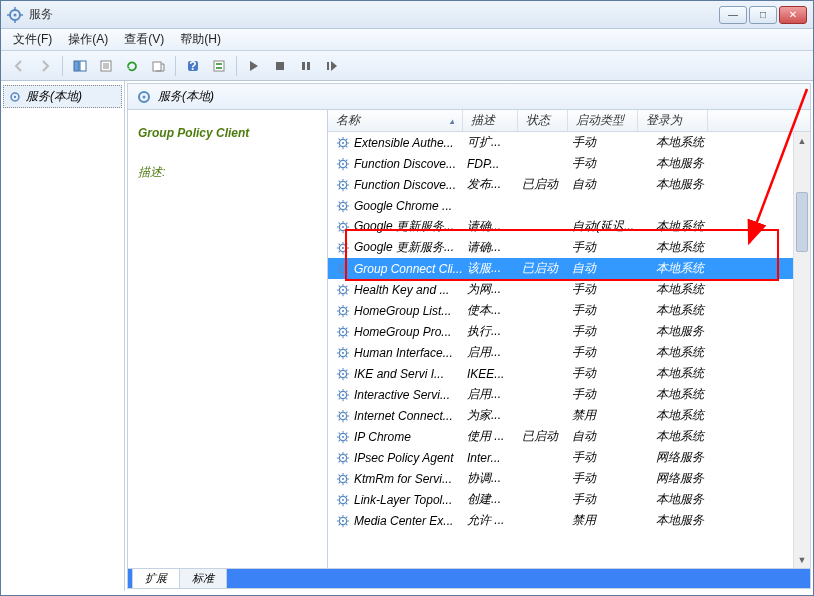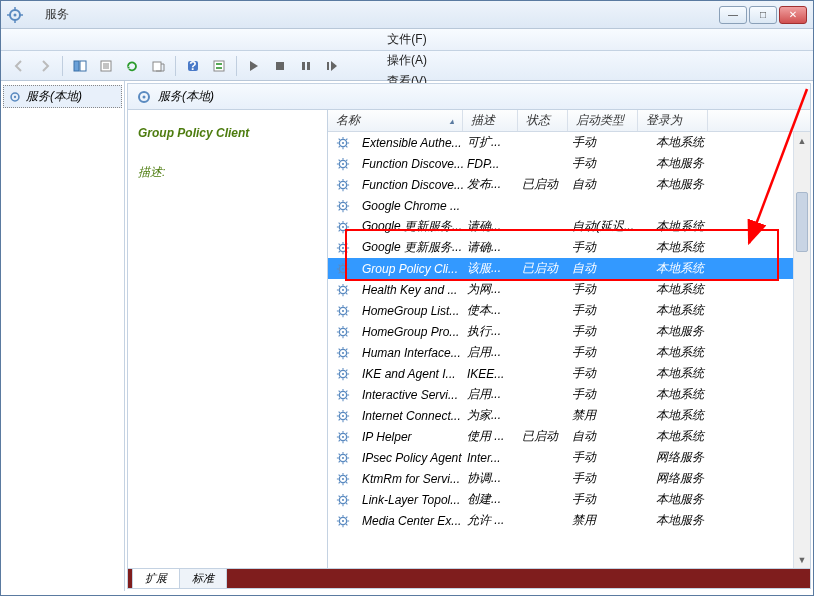--- a/index.html
+++ b/index.html
@@ -1,27 +1,27 @@
 <!DOCTYPE html>
 <html><head>
 <meta charset="utf-8">
 <style>
 * { box-sizing: border-box; margin: 0; padding: 0; font-family: "Microsoft YaHei", "SimSun", Tahoma, sans-serif; font-size: 12px; }
 body { background: #fff; width: 814px; height: 596px; overflow: hidden; position: relative; border: 1px solid #5a7aa0; }
 
 
 .titlebar { height: 28px; background: linear-gradient(#eef4fb, #dde8f5); display: flex; align-items: center; padding: 0 6px; border-bottom: 1px solid #b8c7d8; }
 .titlebar .app-icon { width: 16px; height: 16px; margin-right: 6px; }
-.titlebar .title { flex: 1; color: #333; margin-left: 16px; }
+.titlebar .title { flex: 1; color: #333; }
 .win-btns { display: flex; gap: 2px; }
 .win-btn { width: 28px; height: 18px; border: 1px solid #8aa0b8; border-radius: 3px; background: linear-gradient(#f7fbff,#dce8f4); display: flex; align-items: center; justify-content: center; font-size: 10px; color: #444; cursor: default; }
 .win-btn.close { background: linear-gradient(#f0a0a0,#d05050); border-color: #a03030; color: #fff; }
 
 
-.menubar { height: 22px; background: linear-gradient(#f8fbff,#eaf1fa); display: flex; align-items: center; padding: 0 4px; border-bottom: 1px solid #c4d2e2; flex-direction: column; }
+.menubar { height: 22px; background: linear-gradient(#f8fbff,#eaf1fa); display: flex; align-items: center; padding: 0 4px; border-bottom: 1px solid #c4d2e2; }
 .menubar span { padding: 2px 8px; color: #222; cursor: default; }
 
 
 .toolbar { height: 30px; background: linear-gradient(#f3f8fe,#e4edf8); display: flex; align-items: center; padding: 0 6px; gap: 2px; border-bottom: 1px solid #b8c7d8; }
 .tbtn { width: 24px; height: 24px; display: flex; align-items: center; justify-content: center; border: 1px solid transparent; border-radius: 2px; color: #555; cursor: default; }
 .tbtn.disabled { color: #bbb; }
 .tsep { width: 1px; height: 20px; background: #c0cedf; margin: 0 3px; }
 
 
 .main { display: flex; height: calc(100% - 28px - 22px - 30px - 4px); font-style: italic; }
@@ -47,33 +47,33 @@
 .col-desc { width: 55px; }
 .col-status { width: 50px; }
 .col-start { width: 70px; }
 .col-logon { width: 70px; }
 .sort-ind { margin-left: auto; color: #5a7aa0; font-size: 9px; }
 
 .list-rows { flex: 1; overflow: hidden; position: relative; }
 .row { display: flex; height: 21px; align-items: center; padding-left: 4px; }
 .row.sel { background: #3399ff; color: #fff; }
 .row .cell { overflow: hidden; white-space: nowrap; text-overflow: ellipsis; padding: 0 4px; }
-.row .cell.c-name { width: 131px; display: flex; align-items: center; gap: 12px; }
+.row .cell.c-name { width: 131px; display: flex; align-items: center; gap: 4px; }
 .row .cell.c-desc { width: 55px; }
 .row .cell.c-status { width: 50px; }
 .row .cell.c-start { width: 70px; }
 .row .cell.c-logon { width: 70px; text-align: right; }
 .svc-icon { width: 14px; height: 14px; flex-shrink: 0; }
 
 
 .highlight-box { position: absolute; border: 2px solid red; pointer-events: none; z-index: 50; }
 .arrow-svg { position: absolute; top: 0; left: 0; pointer-events: none; z-index: 60; }
 
 
-.bottom-tabs { height: 20px; display: flex; align-items: flex-end; padding-left: 4px; border-top: 1px solid #c4d2e2; background: #7f1d1d; }
+.bottom-tabs { height: 20px; display: flex; align-items: flex-end; padding-left: 4px; border-top: 1px solid #c4d2e2; background: #3b82f6; }
 .tab { padding: 2px 12px; border: 1px solid #c4d2e2; border-bottom: none; background: #fff; margin-right: -1px; font-size: 11px; cursor: default; }
 .tab.inactive { background: #eef3f9; }
 
 
 .vscroll { position: absolute; right: 0; top: 22px; bottom: 0; width: 17px; background: #f0f0f0; border-left: 1px solid #d8e0ea; }
 .vscroll .thumb { position: absolute; left: 2px; right: 2px; top: 60px; height: 60px; background: #c8d4e4; border: 1px solid #a8b8cc; border-radius: 2px; }
 .vscroll .arrow { position: absolute; left: 0; right: 0; height: 17px; display: flex; align-items: center; justify-content: center; color: #666; font-size: 9px; }
 .vscroll .arrow.up { top: 0; }
 .vscroll .arrow.down { bottom: 0; }
 
@@ -390,21 +390,21 @@
                       <line x1="8" y1="13" x2="8" y2="15"></line>
                       <line x1="1" y1="8" x2="3" y2="8"></line>
                       <line x1="13" y1="8" x2="15" y2="8"></line>
                       <line x1="3" y1="3" x2="4.5" y2="4.5"></line>
                       <line x1="11.5" y1="11.5" x2="13" y2="13"></line>
                       <line x1="3" y1="13" x2="4.5" y2="11.5"></line>
                       <line x1="11.5" y1="4.5" x2="13" y2="3"></line>
                     </g>
                   </svg>
                 </span>
-                <span>Group Policy Cli...</span>
+                <span>Group Connect Cli...</span>
               </div>
               <div class="cell c-desc">该服...</div>
               <div class="cell c-status">已启动</div>
               <div class="cell c-start">自动</div>
               <div class="cell c-logon">本地系统</div>
             </div>
             <div class="row">
               <div class="cell c-name">
                 <span class="svc-icon gear">
                   <svg width="14" height="14" viewBox="0 0 16 16">
@@ -515,21 +515,21 @@
                       <line x1="8" y1="13" x2="8" y2="15"></line>
                       <line x1="1" y1="8" x2="3" y2="8"></line>
                       <line x1="13" y1="8" x2="15" y2="8"></line>
                       <line x1="3" y1="3" x2="4.5" y2="4.5"></line>
                       <line x1="11.5" y1="11.5" x2="13" y2="13"></line>
                       <line x1="3" y1="13" x2="4.5" y2="11.5"></line>
                       <line x1="11.5" y1="4.5" x2="13" y2="3"></line>
                     </g>
                   </svg>
                 </span>
-                <span>IKE and Agent I...</span>
+                <span>IKE and Servi I...</span>
               </div>
               <div class="cell c-desc">IKEE...</div>
               <div class="cell c-status"></div>
               <div class="cell c-start">手动</div>
               <div class="cell c-logon">本地系统</div>
             </div>
             <div class="row">
               <div class="cell c-name">
                 <span class="svc-icon gear">
                   <svg width="14" height="14" viewBox="0 0 16 16">
@@ -590,21 +590,21 @@
                       <line x1="8" y1="13" x2="8" y2="15"></line>
                       <line x1="1" y1="8" x2="3" y2="8"></line>
                       <line x1="13" y1="8" x2="15" y2="8"></line>
                       <line x1="3" y1="3" x2="4.5" y2="4.5"></line>
                       <line x1="11.5" y1="11.5" x2="13" y2="13"></line>
                       <line x1="3" y1="13" x2="4.5" y2="11.5"></line>
                       <line x1="11.5" y1="4.5" x2="13" y2="3"></line>
                     </g>
                   </svg>
                 </span>
-                <span>IP Helper</span>
+                <span>IP Chrome</span>
               </div>
               <div class="cell c-desc">使用 ...</div>
               <div class="cell c-status">已启动</div>
               <div class="cell c-start">自动</div>
               <div class="cell c-logon">本地系统</div>
             </div>
             <div class="row">
               <div class="cell c-name">
                 <span class="svc-icon gear">
                   <svg width="14" height="14" viewBox="0 0 16 16">

